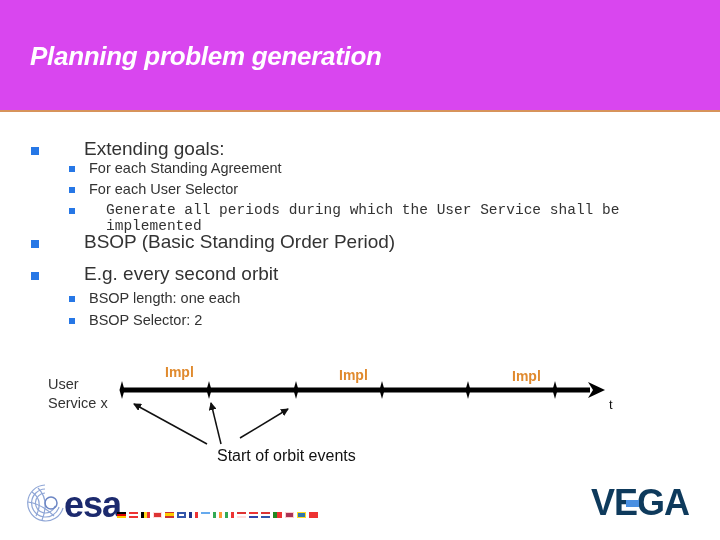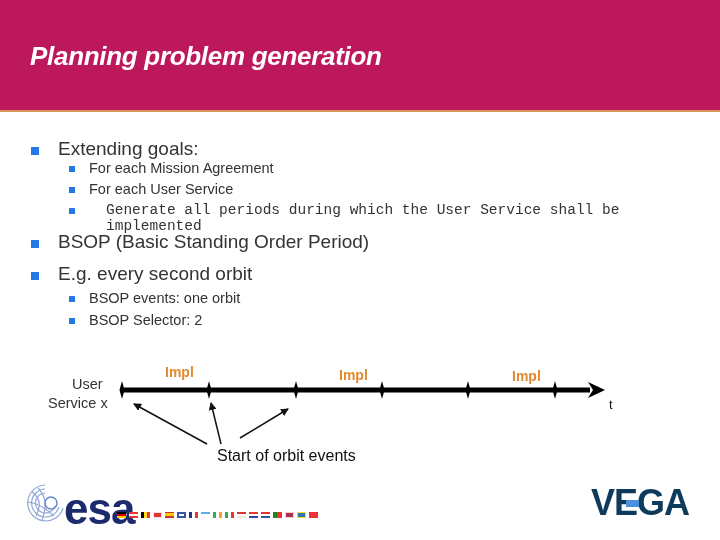--- a/index.html
+++ b/index.html
@@ -4,90 +4,90 @@
   <style>
     html, body { margin: 0; padding: 0; }
     body {
       width: 720px; height: 540px; position: relative; overflow: hidden;
       background: #ffffff;
       font-family: "Liberation Sans", sans-serif;
       color: #333333;
     }
     .header {
       position: absolute; left: 0; top: 0; width: 720px; height: 110px;
-      background: #be185d;
+      background: #d946ef;
     }
     .header-line {
       position: absolute; left: 0; top: 110px; width: 720px; height: 2px;
       background: #d7935b;
     }
     .title1 {
       position: absolute; left: 30px; top: 41px;
       font-size: 26px; font-style: italic; font-weight: bold; color: #ffffff;
       letter-spacing: -0.3px;
     }
     .title2 {
       position: absolute; left: 30px; top: 76px;
       font-size: 24px; font-weight: bold; color: #ffffff;
     }
     .bullet {
       position: absolute; width: 8px; height: 8px; background: #2677e6;
     }
     .bullet.small { width: 6px; height: 6px; }
     .l1 {
-      position: absolute; font-size: 19px; color: #333333;
+      position: absolute; font-size: 19px; color: #333333; margin-left: 26px;
     }
     .l2 {
       position: absolute; font-size: 14.5px; color: #333333;
     }
     .impl {
       position: absolute; font-size: 14px; font-weight: bold; color: #e08a2e; padding-left: 20px;
     }
     .diag-text { position: absolute; font-size: 16px; color: #111111; }
     .esa-text {
       position: absolute; left: 64px; top: 484px;
-      font-size: 44px; font-weight: bold; color: #1c2a6e; letter-spacing: -1px;
+      font-size: 36px; font-weight: bold; color: #1c2a6e; letter-spacing: -1px;
     }
     .flags { position: absolute; left: 117px; top: 512px; display: flex; gap: 3px; }
     .flag { width: 9px; height: 6px; }
     .vega {
       position: absolute; left: 591px; top: 482px;
       font-size: 36px; font-weight: bold; color: #0e3a5c; letter-spacing: -1px;
     }
   </style>
 </head>
 <body>
 
 <div class="header">
   <div class="title1">Planning problem generation</div>
 </div>
 <div class="header-line"></div>
 
 <div class="bullet" style="left:31px;top:147px;"></div>
 <div class="l1" style="left:58px;top:138px;">Extending goals:</div>
 
 <div class="bullet small" style="left:69px;top:166px;"></div>
-<div class="l2" style="left:89px;top:160px;">For each Mission Agreement</div>
+<div class="l2" style="left:89px;top:160px;">For each Standing Agreement</div>
 <div class="bullet small" style="left:69px;top:187px;"></div>
-<div class="l2" style="left:89px;top:181px;">For each User Service</div>
+<div class="l2" style="left:89px;top:181px;">For each User Selector</div>
 <div class="bullet small" style="left:69px;top:208px;"></div>
 <div class="l2" style="left:106px;top:202px;font-family:Liberation Mono, monospace;">Generate all periods during which the User Service shall be implemented</div>
 
 <div class="bullet" style="left:31px;top:240px;"></div>
 <div class="l1" style="left:58px;top:231px;text-align:center;">BSOP (Basic Standing Order Period)</div>
 
 <div class="bullet" style="left:31px;top:272px;"></div>
 <div class="l1" style="left:58px;top:263px;">E.g. every second orbit</div>
 
 <div class="bullet small" style="left:69px;top:296px;"></div>
-<div class="l2" style="left:89px;top:290px;">BSOP events: one orbit</div>
+<div class="l2" style="left:89px;top:290px;">BSOP length: one each</div>
 <div class="bullet small" style="left:69px;top:318px;"></div>
 <div class="l2" style="left:89px;top:312px;">BSOP Selector: 2</div>
 
-<div class="diag-text" style="left:48px;top:376px;font-size:14.5px;color:#333;margin-left:24px;">User</div>
+<div class="diag-text" style="left:48px;top:376px;font-size:14.5px;color:#333;">User</div>
 <div class="diag-text" style="left:48px;top:395px;font-size:14.5px;color:#333;">Service x</div>
 
 <div class="impl" style="left:145px;top:364px;">Impl</div>
 <div class="impl" style="left:319px;top:367px;">Impl</div>
 <div class="impl" style="left:492px;top:368px;">Impl</div>
 
 <svg style="position:absolute;left:0;top:0;" width="720" height="540">
   <defs>
     <marker id="ah" markerWidth="8" markerHeight="8" refX="7" refY="4" orient="auto" markerUnits="userSpaceOnUse">
       <path d="M0,0 L8,4 L0,8 z" fill="#111"></path>

